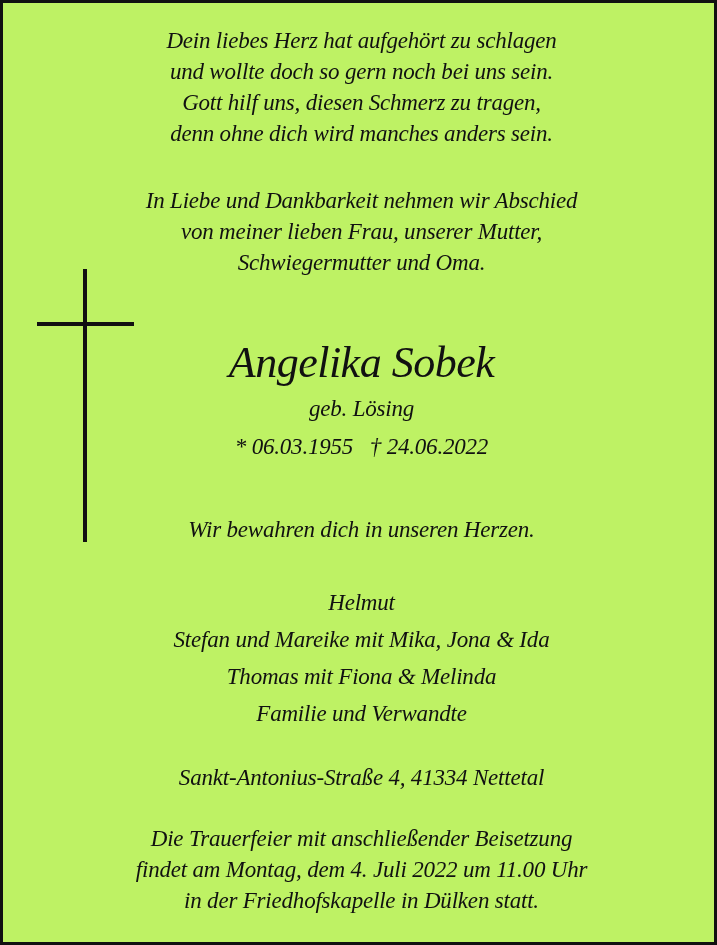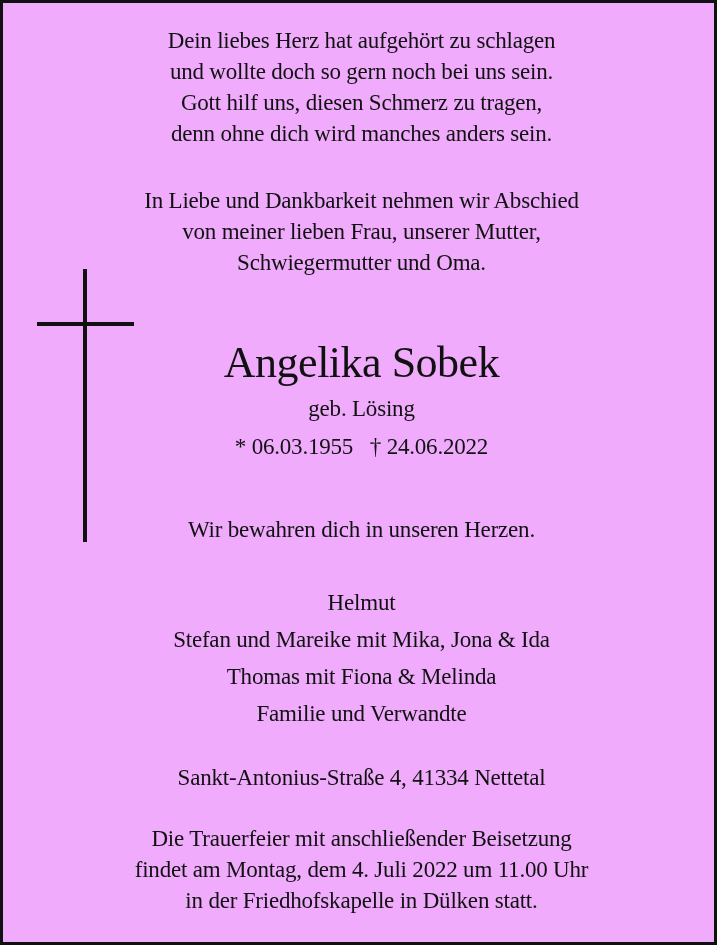--- a/index.html
+++ b/index.html
@@ -2,23 +2,24 @@
 <html><head>
 <meta charset="utf-8">
 <style>
   html, body { margin: 0; padding: 0; }
   body { width: 717px; height: 945px; background: #ffffff; }
   .frame {
     position: absolute; left: 0; top: 0;
     width: 717px; height: 945px;
     box-sizing: border-box;
     border: 3px solid #111111;
-    background: #f0abfc;
+    background: #bef264;
     font-family: "Liberation Serif", "DejaVu Serif", serif;
     color: #111111;
+    font-style: italic;
   }
   .line {
     position: absolute; left: 0; width: 717px;
     text-align: center;
     font-size: 23px;
     line-height: 31px;
     white-space: nowrap;
     letter-spacing: -0.2px;
   }
   .name {

